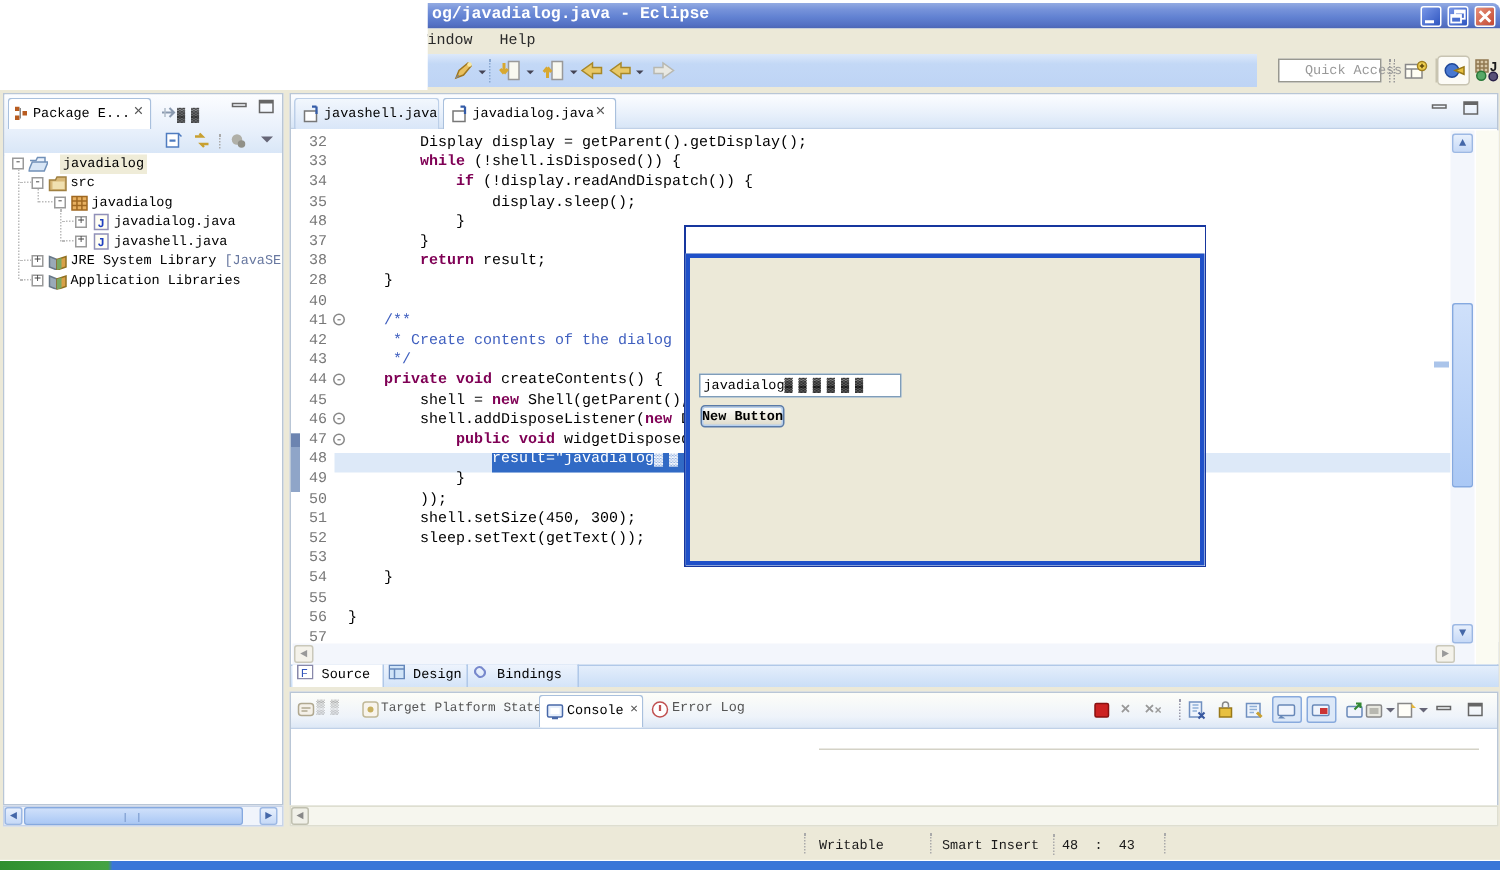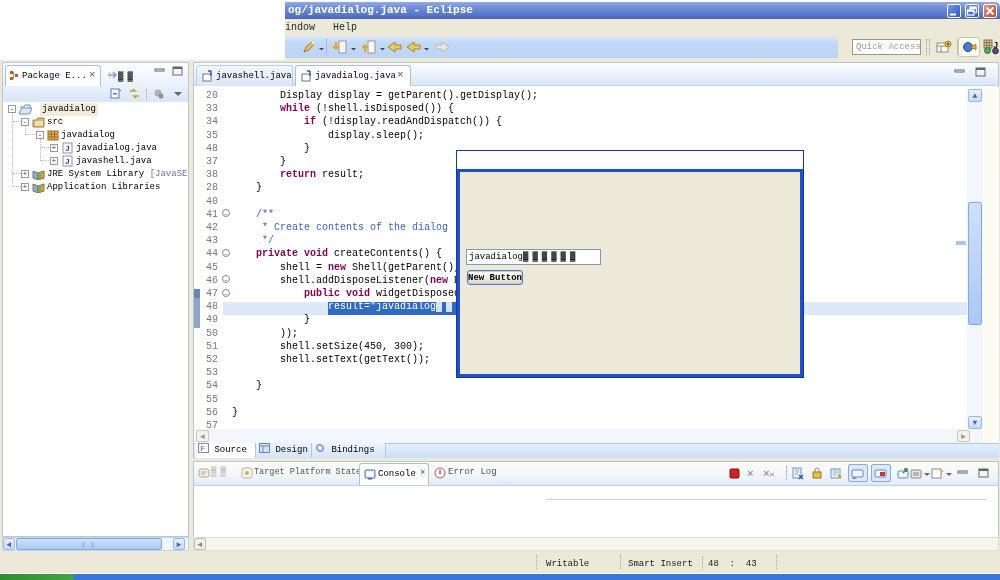--- a/index.html
+++ b/index.html
@@ -93,21 +93,21 @@
   <span style="position:absolute;left:121px;top:4px"><svg width="16" height="14">
         <path d="M8 2v3h6v4H8v3L1 7z" fill="#e8c868" stroke="#a88828"></path>
       </svg></span>
   <span style="position:absolute;left:138px;top:8px"><svg width="7" height="5">
         <path d="M1 1l2.5 2.5L6 1z" fill="#445"></path>
       </svg></span>
   <span style="position:absolute;left:149px;top:4px"><svg width="16" height="14">
         <path d="M8 12V9H2V5h6V2l7 5z" fill="#e8e8e2" stroke="#b8b8b0"></path>
       </svg></span>
 
-  <span style="position:absolute;left:567px;top:3px;width:69px;height:16px;background:#fff;border:1px solid #989890;font-size:9px;color:#999;line-height:15px;padding-left:3px;white-space:nowrap">Quick Access</span>
+  <span style="position:absolute;left:567px;top:3px;width:69px;height:16px;background:#fff;border:1px solid #989890;font-size:9px;color:#999;line-height:15px;padding-left:17px;white-space:nowrap">Quick Access</span>
   <span style="position:absolute;left:641px;top:3px;border-left:1px dotted #999;height:16px"></span>
   <span style="position:absolute;left:644px;top:3px;border-left:1px dotted #999;height:16px"></span>
   <span style="position:absolute;left:651px;top:4px"><svg width="16" height="15">
         <rect x="1" y="3" width="11" height="9" fill="#fffef4" stroke="#888"></rect>
         <path d="M1 6h11M5 6v6" stroke="#888"></path>
         <circle cx="12" cy="4" r="3" fill="#f0d050" stroke="#a08020"></circle>
         <path d="M12 2.5v3M10.5 4h3" stroke="#604808"></path>
       </svg></span>
   <span style="position:absolute;left:672px;top:3px;border-left:1px solid #c8c4b0;height:16px"></span>
   <span style="position:absolute;left:673px;top:1px;width:22px;height:20px;border:1px solid #c8c4b2;border-radius:3px;background:#fcfbf6"></span>
@@ -265,41 +265,41 @@
         </svg></span>
   </div>
   <div id="codearea" style="position:absolute;left:0;top:24px;width:805px;height:341px;background:#fff;overflow:hidden">
 
     <div style="position:absolute;left:0;top:202px;width:6px;height:39px;background:#8fa5c8"></div>
     <div style="position:absolute;left:0;top:202px;width:6px;height:9px;background:#6c84b0"></div>
 
     <div style="position:absolute;left:29px;top:214.5px;width:744px;height:13px;background:#dde9f8"></div>
     <div style="position:absolute;left:134px;top:214.5px;width:180px;height:13px;background:#316ac5"></div>
     <div id="code">
-    <div class="cl" style="left:0;top:2.0px;width:805px"><span class="ln" style="position:absolute;left:12px">20</span><span style="position:absolute;left:38px;white-space:pre">        Display display = getParent().getDisplay();</span></div>
+    <div class="cl" style="left:0;top:2.0px;width:805px"><span class="ln" style="position:absolute;left:12px">32</span><span style="position:absolute;left:38px;white-space:pre">        Display display = getParent().getDisplay();</span></div>
     <div class="cl" style="left:0;top:15.2px;width:805px"><span class="ln" style="position:absolute;left:12px">33</span><span style="position:absolute;left:38px;white-space:pre">        <span class="kw">while</span> (!shell.isDisposed()) {</span></div>
     <div class="cl" style="left:0;top:28.4px;width:805px"><span class="ln" style="position:absolute;left:12px">34</span><span style="position:absolute;left:38px;white-space:pre">            <span class="kw">if</span> (!display.readAndDispatch()) {</span></div>
     <div class="cl" style="left:0;top:41.6px;width:805px"><span class="ln" style="position:absolute;left:12px">35</span><span style="position:absolute;left:38px;white-space:pre">                display.sleep();</span></div>
     <div class="cl" style="left:0;top:54.8px;width:805px"><span class="ln" style="position:absolute;left:12px">48</span><span style="position:absolute;left:38px;white-space:pre">            }</span></div>
     <div class="cl" style="left:0;top:68.0px;width:805px"><span class="ln" style="position:absolute;left:12px">37</span><span style="position:absolute;left:38px;white-space:pre">        }</span></div>
     <div class="cl" style="left:0;top:81.2px;width:805px"><span class="ln" style="position:absolute;left:12px">38</span><span style="position:absolute;left:38px;white-space:pre">        <span class="kw">return</span> result;</span></div>
     <div class="cl" style="left:0;top:94.4px;width:805px"><span class="ln" style="position:absolute;left:12px">28</span><span style="position:absolute;left:38px;white-space:pre">    }</span></div>
     <div class="cl" style="left:0;top:107.6px;width:805px"><span class="ln" style="position:absolute;left:12px">40</span><span style="position:absolute;left:38px;white-space:pre"></span></div>
     <div class="cl" style="left:0;top:120.8px;width:805px"><span class="ln" style="position:absolute;left:12px">41</span><span style="position:absolute;left:28px;top:1.5px;width:8px;height:8px;border:1px solid #888;border-radius:50%;background:#fff;font-size:8px;line-height:7px;text-align:center;color:#555">-</span><span style="position:absolute;left:38px;white-space:pre">    <span class="cm">/**</span></span></div>
     <div class="cl" style="left:0;top:134.0px;width:805px"><span class="ln" style="position:absolute;left:12px">42</span><span style="position:absolute;left:38px;white-space:pre">    <span class="cm"> * Create contents of the dialog</span></span></div>
     <div class="cl" style="left:0;top:147.2px;width:805px"><span class="ln" style="position:absolute;left:12px">43</span><span style="position:absolute;left:38px;white-space:pre">    <span class="cm"> */</span></span></div>
     <div class="cl" style="left:0;top:160.4px;width:805px"><span class="ln" style="position:absolute;left:12px">44</span><span style="position:absolute;left:28px;top:1.5px;width:8px;height:8px;border:1px solid #888;border-radius:50%;background:#fff;font-size:8px;line-height:7px;text-align:center;color:#555">-</span><span style="position:absolute;left:38px;white-space:pre">    <span class="kw">private void</span> createContents() {</span></div>
     <div class="cl" style="left:0;top:173.6px;width:805px"><span class="ln" style="position:absolute;left:12px">45</span><span style="position:absolute;left:38px;white-space:pre">        shell = <span class="kw">new</span> Shell(getParent(), getStyle());</span></div>
     <div class="cl" style="left:0;top:186.8px;width:805px"><span class="ln" style="position:absolute;left:12px">46</span><span style="position:absolute;left:28px;top:1.5px;width:8px;height:8px;border:1px solid #888;border-radius:50%;background:#fff;font-size:8px;line-height:7px;text-align:center;color:#555">-</span><span style="position:absolute;left:38px;white-space:pre">        shell.addDisposeListener(<span class="kw">new</span> DisposeListener() {</span></div>
     <div class="cl" style="left:0;top:200.0px;width:805px"><span class="ln" style="position:absolute;left:12px">47</span><span style="position:absolute;left:28px;top:1.5px;width:8px;height:8px;border:1px solid #888;border-radius:50%;background:#fff;font-size:8px;line-height:7px;text-align:center;color:#555">-</span><span style="position:absolute;left:38px;white-space:pre">            <span class="kw">public void</span> widgetDisposed(DisposeEvent e) {</span></div>
     <div class="cl" style="left:0;top:213.2px;width:805px"><span class="ln" style="position:absolute;left:12px">48</span><span style="position:absolute;left:38px;white-space:pre">                <span style="color:#fff">result="javadialog</span><span class="c" style="color:#fff">▓▓▓▓▓▓</span><span style="color:#fff">";</span></span></div>
     <div class="cl" style="left:0;top:226.4px;width:805px"><span class="ln" style="position:absolute;left:12px">49</span><span style="position:absolute;left:38px;white-space:pre">            }</span></div>
     <div class="cl" style="left:0;top:239.6px;width:805px"><span class="ln" style="position:absolute;left:12px">50</span><span style="position:absolute;left:38px;white-space:pre">        ));</span></div>
     <div class="cl" style="left:0;top:252.8px;width:805px"><span class="ln" style="position:absolute;left:12px">51</span><span style="position:absolute;left:38px;white-space:pre">        shell.setSize(450, 300);</span></div>
-    <div class="cl" style="left:0;top:266.0px;width:805px"><span class="ln" style="position:absolute;left:12px">52</span><span style="position:absolute;left:38px;white-space:pre">        shell.setText(getText());</span></div>
+    <div class="cl" style="left:0;top:266.0px;width:805px"><span class="ln" style="position:absolute;left:12px">52</span><span style="position:absolute;left:38px;white-space:pre">        sleep.setText(getText());</span></div>
     <div class="cl" style="left:0;top:279.2px;width:805px"><span class="ln" style="position:absolute;left:12px">53</span><span style="position:absolute;left:38px;white-space:pre"></span></div>
     <div class="cl" style="left:0;top:292.4px;width:805px"><span class="ln" style="position:absolute;left:12px">54</span><span style="position:absolute;left:38px;white-space:pre">    }</span></div>
     <div class="cl" style="left:0;top:305.6px;width:805px"><span class="ln" style="position:absolute;left:12px">55</span><span style="position:absolute;left:38px;white-space:pre"></span></div>
     <div class="cl" style="left:0;top:318.8px;width:805px"><span class="ln" style="position:absolute;left:12px">56</span><span style="position:absolute;left:38px;white-space:pre">}</span></div>
     <div class="cl" style="left:0;top:332.0px;width:805px"><span class="ln" style="position:absolute;left:12px">57</span><span style="position:absolute;left:38px;white-space:pre"></span></div>
     </div>
   </div>
 
   <div class="sbtrack" style="left:1px;top:366px;width:788px;height:14px;background:#f3f6fc;border:none"></div>
   <div class="sbbtn" style="left:2px;top:367px;width:13px;height:12px;font-size:8px;line-height:11px;background:#f4f2ea;border-color:#cac8ba;color:#999">◄</div>

